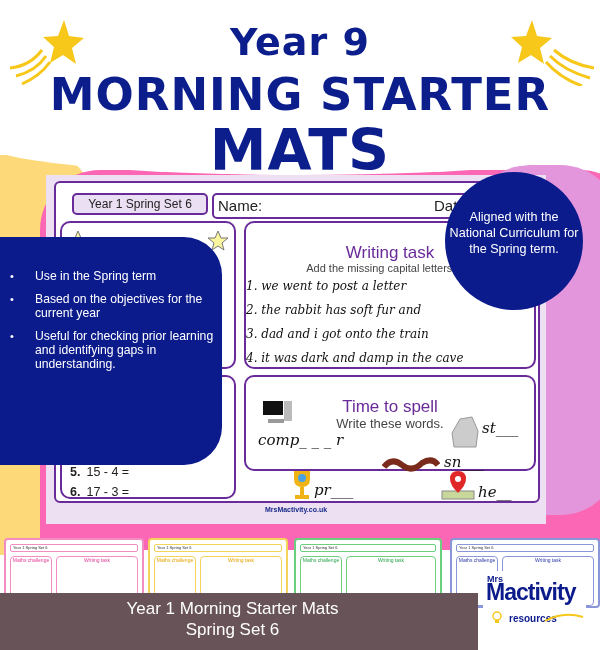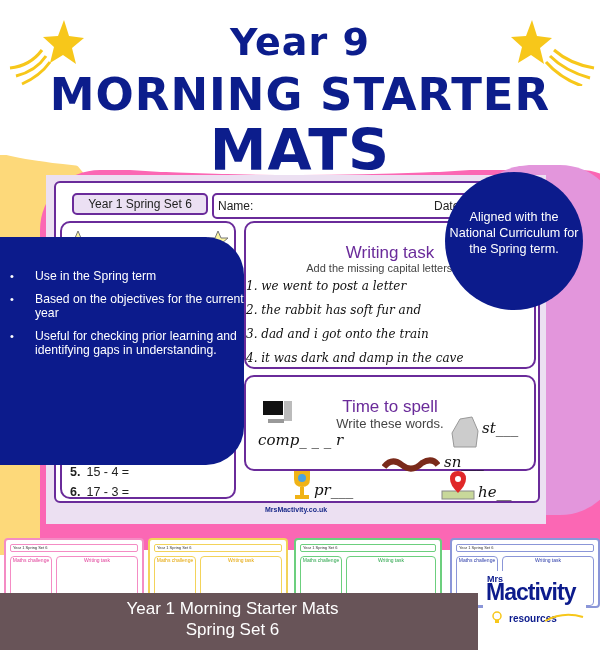--- a/index.html
+++ b/index.html
@@ -14,36 +14,36 @@
   .title { position: absolute; left: 0; top: 0; width: 600px; text-align: center; color: #0c1d8c; font-family: "DejaVu Sans", sans-serif; font-weight: bold; }
   .title .t1 { position: absolute; left: 0; width: 600px; top: 20px; font-size: 38px; letter-spacing: 1px; }
   .title .t2 { position: absolute; left: 0; width: 600px; top: 68px; font-size: 45px; letter-spacing: 1px; }
   .title .t3 { position: absolute; left: 0; width: 600px; top: 117px; font-size: 57px; letter-spacing: 1px; }
 
   .star { position: absolute; }
 
   .mat { position: absolute; left: 46px; top: 175px; width: 500px; height: 349px; background: #ece0f2; }
   .mat-inner { position: absolute; left: 8px; top: 6px; width: 486px; height: 322px; border: 2px solid #6a2b9a; border-radius: 6px; background: #fff; }
   .mat-set { position: absolute; left: 16px; top: 10px; width: 136px; height: 22px; background: #ebe0f3; border: 2px solid #6a2b9a; border-radius: 5px; font-size: 12px; text-align: center; line-height: 18px; color: #222; }
-  .mat-name { position: absolute; left: 156px; top: 10px; width: 324px; height: 26px; border: 2px solid #6a2b9a; border-radius: 5px; font-size: 12px; padding-left: 4px; line-height: 22px; color: #222; }
+  .mat-name { position: absolute; left: 156px; top: 10px; width: 324px; height: 26px; border: 2px solid #6a2b9a; border-radius: 5px; font-size: 15px; padding-left: 4px; line-height: 22px; color: #222; }
   .mat-name .date { position: absolute; left: 220px; top: 0; }
   .box { position: absolute; border: 2px solid #6a2b9a; border-radius: 10px; background: #fff; }
   .box-maths { left: 4px; top: 38px; width: 176px; height: 148px; }
   .box-maths2 { left: 4px; top: 192px; width: 176px; height: 124px; }
   .box-writing { left: 188px; top: 38px; width: 292px; height: 148px; }
   .box-spell { left: 188px; top: 192px; width: 292px; height: 96px; }
   .box h3 { font-weight: normal; color: #6a2b9a; font-size: 17px; text-align: center; margin-top: 20px; }
   .box .sub { font-size: 11px; color: #444; text-align: center; margin-top: -1px; }
   .wline { font-family: "DejaVu Serif", serif; font-style: italic; font-size: 12px; color: #111; margin-left: 0; height: 24px; line-height: 24px; }
   .mline { font-size: 12.5px; color: #222; position: absolute; left: 8px; }
   .mline b { margin-right: 6px; }
   .spell-word { position: absolute; font-family: "DejaVu Serif", serif; font-style: italic; font-size: 15px; color: #111; }
   .url { position: absolute; left: 0; width: 500px; top: 331px; text-align: center; font-size: 7px; color: #1a2a8a; font-weight: bold; }
 
-  .blue-panel { position: absolute; left: 0; top: 237px; width: 244px; height: 228px; background: #0c1b8c; border-radius: 0 38px 38px 0; color: #fff; }
+  .blue-panel { position: absolute; left: 0; top: 237px; width: 222px; height: 228px; background: #0c1b8c; border-radius: 0 38px 38px 0; color: #fff; }
   .blue-panel ul { list-style: none; margin-top: 32px; padding-left: 10px; }
   .blue-panel li { position: relative; padding-left: 25px; font-size: 12.2px; line-height: 14px; margin-bottom: 9px; }
   .blue-panel li::before { content: "•"; position: absolute; left: 0; top: 0; font-size: 11px; }
 
   .circle { position: absolute; left: 445px; top: 172px; width: 138px; height: 138px; border-radius: 50%; background: #0c1b8c; color: #fff; font-size: 12.6px; line-height: 16px; text-align: center; padding-top: 37px; }
 
   .thumbs { position: absolute; left: 0; top: 538px; width: 600px; height: 70px; }
   .thumb { position: absolute; top: 0; height: 70px; background: #fff; border-radius: 4px; overflow: hidden; }
   .thumb .th-head { position: absolute; left: 4px; top: 4px; right: 4px; height: 8px; border: 1px solid; border-radius: 2px; font-size: 4px; line-height: 6px; padding-left: 2px; color: #333; }
   .thumb .th-left { position: absolute; left: 4px; top: 16px; width: 42px; height: 50px; border: 1px solid; border-radius: 4px; font-size: 5px; text-align: center; }

